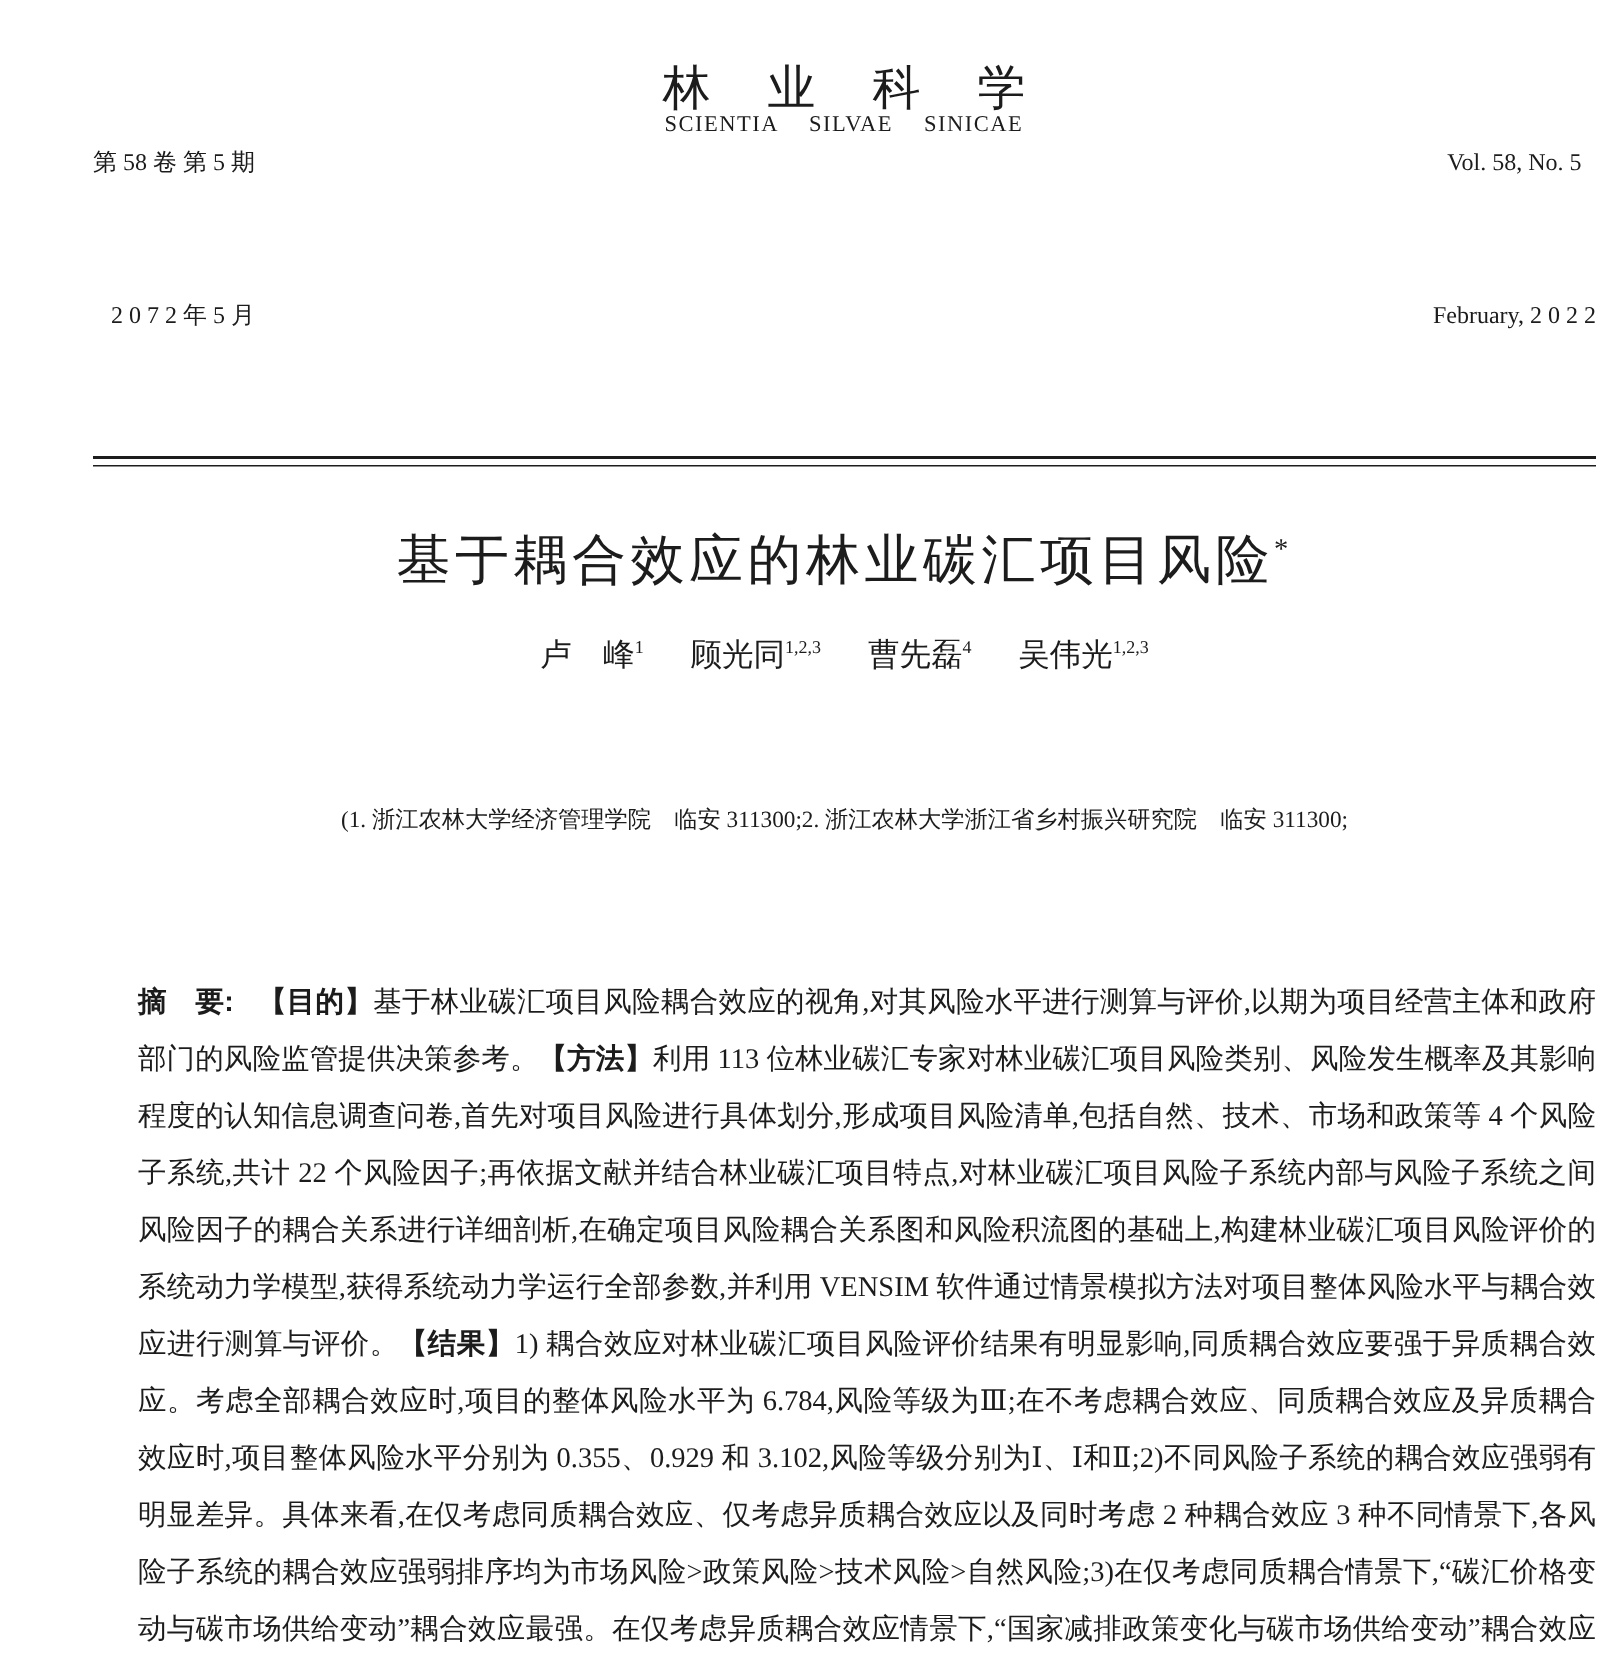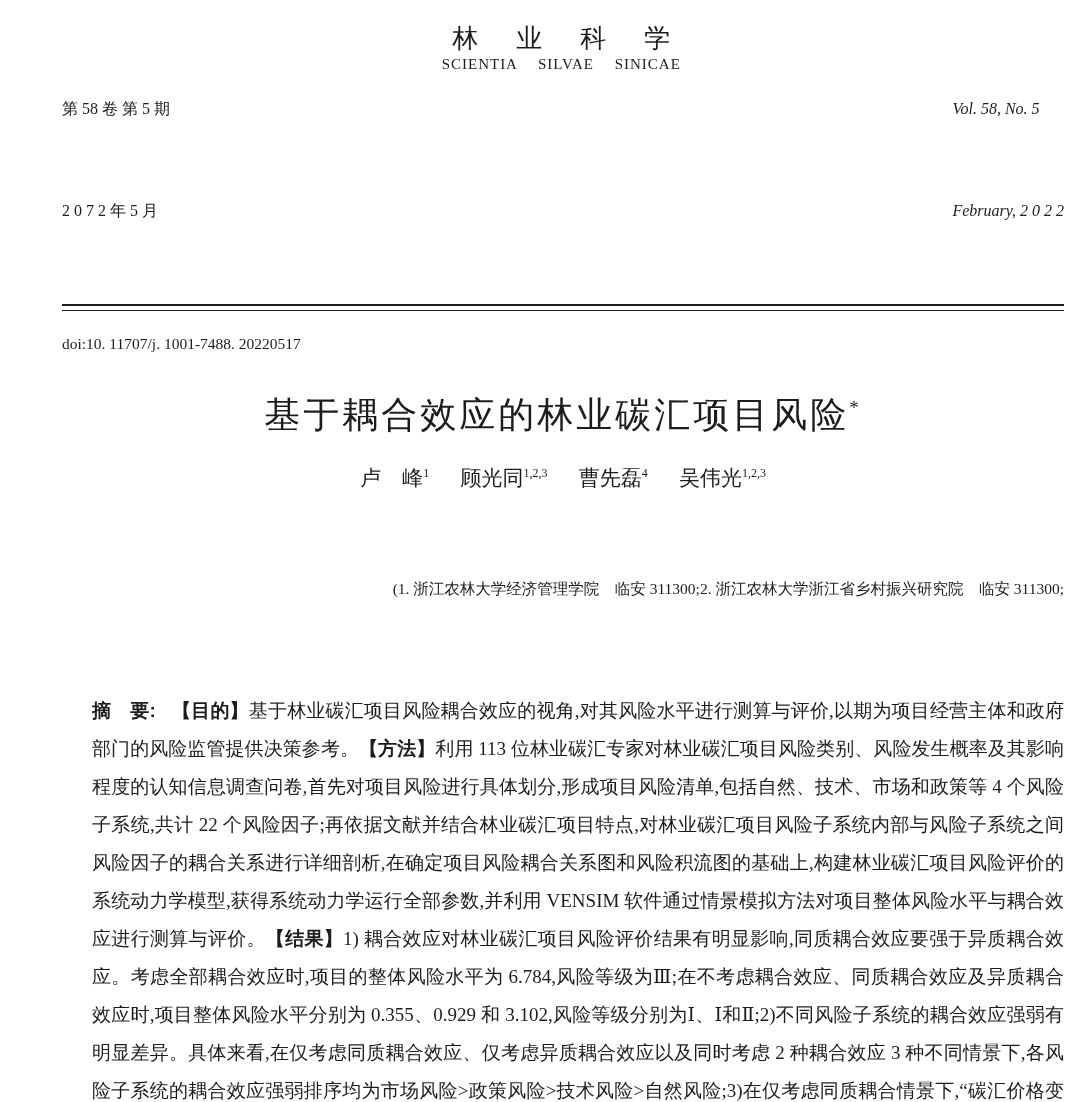--- a/index.html
+++ b/index.html
@@ -3,42 +3,42 @@
 <meta charset="utf-8">
 <style>
   html,body { margin:0; padding:0; }
   body {
     width:1078px; height:1102px;
     background:#ffffff; color:#1c1c1c;
     font-family:"Liberation Serif","DejaVu Serif",serif;
     overflow:hidden;
   }
   .content { padding:24px 14px 0 62px; }
-  .pre { white-space:pre-wrap; }
+  .pre { white-space:pre-wrap;text-align:right; }
 
   
   .jheader { display:flex; justify-content:space-between; align-items:flex-start; }
   .hdr-side { font-size:16px; line-height:34px; }
-  .hdr-right { text-align:left;font-style:italic; }
+  .hdr-right { text-align:center; }
   .hdr-center { text-align:center; flex:1; }
-  .hdr-cn { font-size:26px; letter-spacing:38px; margin-right:-38px; line-height:30px; }
+  .hdr-cn { font-size:32px; letter-spacing:38px; margin-right:-38px; line-height:30px;margin-top:19px; }
   .hdr-en { font-size:15px; word-spacing:16px; margin-top:2px; letter-spacing:1px; }
 
   .double-rule { height:4px; border-top:2px solid #1d1d1d; border-bottom:1px solid #1d1d1d; margin-top:8px; }
 
   .doi-line { margin-top:24px; font-size:15.5px; }
 
   .title-cn { text-align:center; font-size:36px; letter-spacing:3px; margin-top:38px; }
   .title-cn sup { font-size:19px; }
 
   .authors-cn { text-align:center; font-size:21px; margin-top:24px; }
   .authors-cn .author { margin:0 13px; }
   .authors-cn sup { font-size:12px; }
 
-  .affil-cn { text-align:right; font-size:15.5px; line-height:34px; margin-top:12px; }
+  .affil-cn { text-align:center; font-size:15.5px; line-height:34px; margin-top:12px; }
 
   .abstract-block { margin-left:30px; margin-top:18px; }
   .abstract { font-size:19px; line-height:38px; text-align:justify; }
   .hei { font-family:"Liberation Sans","DejaVu Sans",sans-serif; font-weight:700; }
   .abs-label { margin-right:16px; }
 </style>
 </head>
 <body>
 
 <div class="content">
@@ -53,21 +53,20 @@
       <div class="hdr-en">SCIENTIA SILVAE SINICAE</div>
     </div>
     <div class="hdr-side hdr-right pre">
       <div>Vol. 58, No. 5</div>
       <div>February, 2 0 2 2</div>
     </div>
   </div>
 
   <div class="double-rule"></div>
 
-  <div class="doi-line">doi:10. 11707/j. 1001-7488. 20220517</div>
 
   <h1 class="title-cn" style="font-weight:400; margin-bottom:16px;"><span>基于耦合效应的林业碳汇项目风险</span><sup>*</sup></h1>
 
   <div class="authors-cn">
     <span class="author"><span>卢　峰</span><sup>1</sup></span>
     <span class="author"><span>顾光同</span><sup>1,2,3</sup></span>
     <span class="author"><span>曹先磊</span><sup>4</sup></span>
     <span class="author"><span>吴伟光</span><sup>1,2,3</sup></span>
   </div>
 

